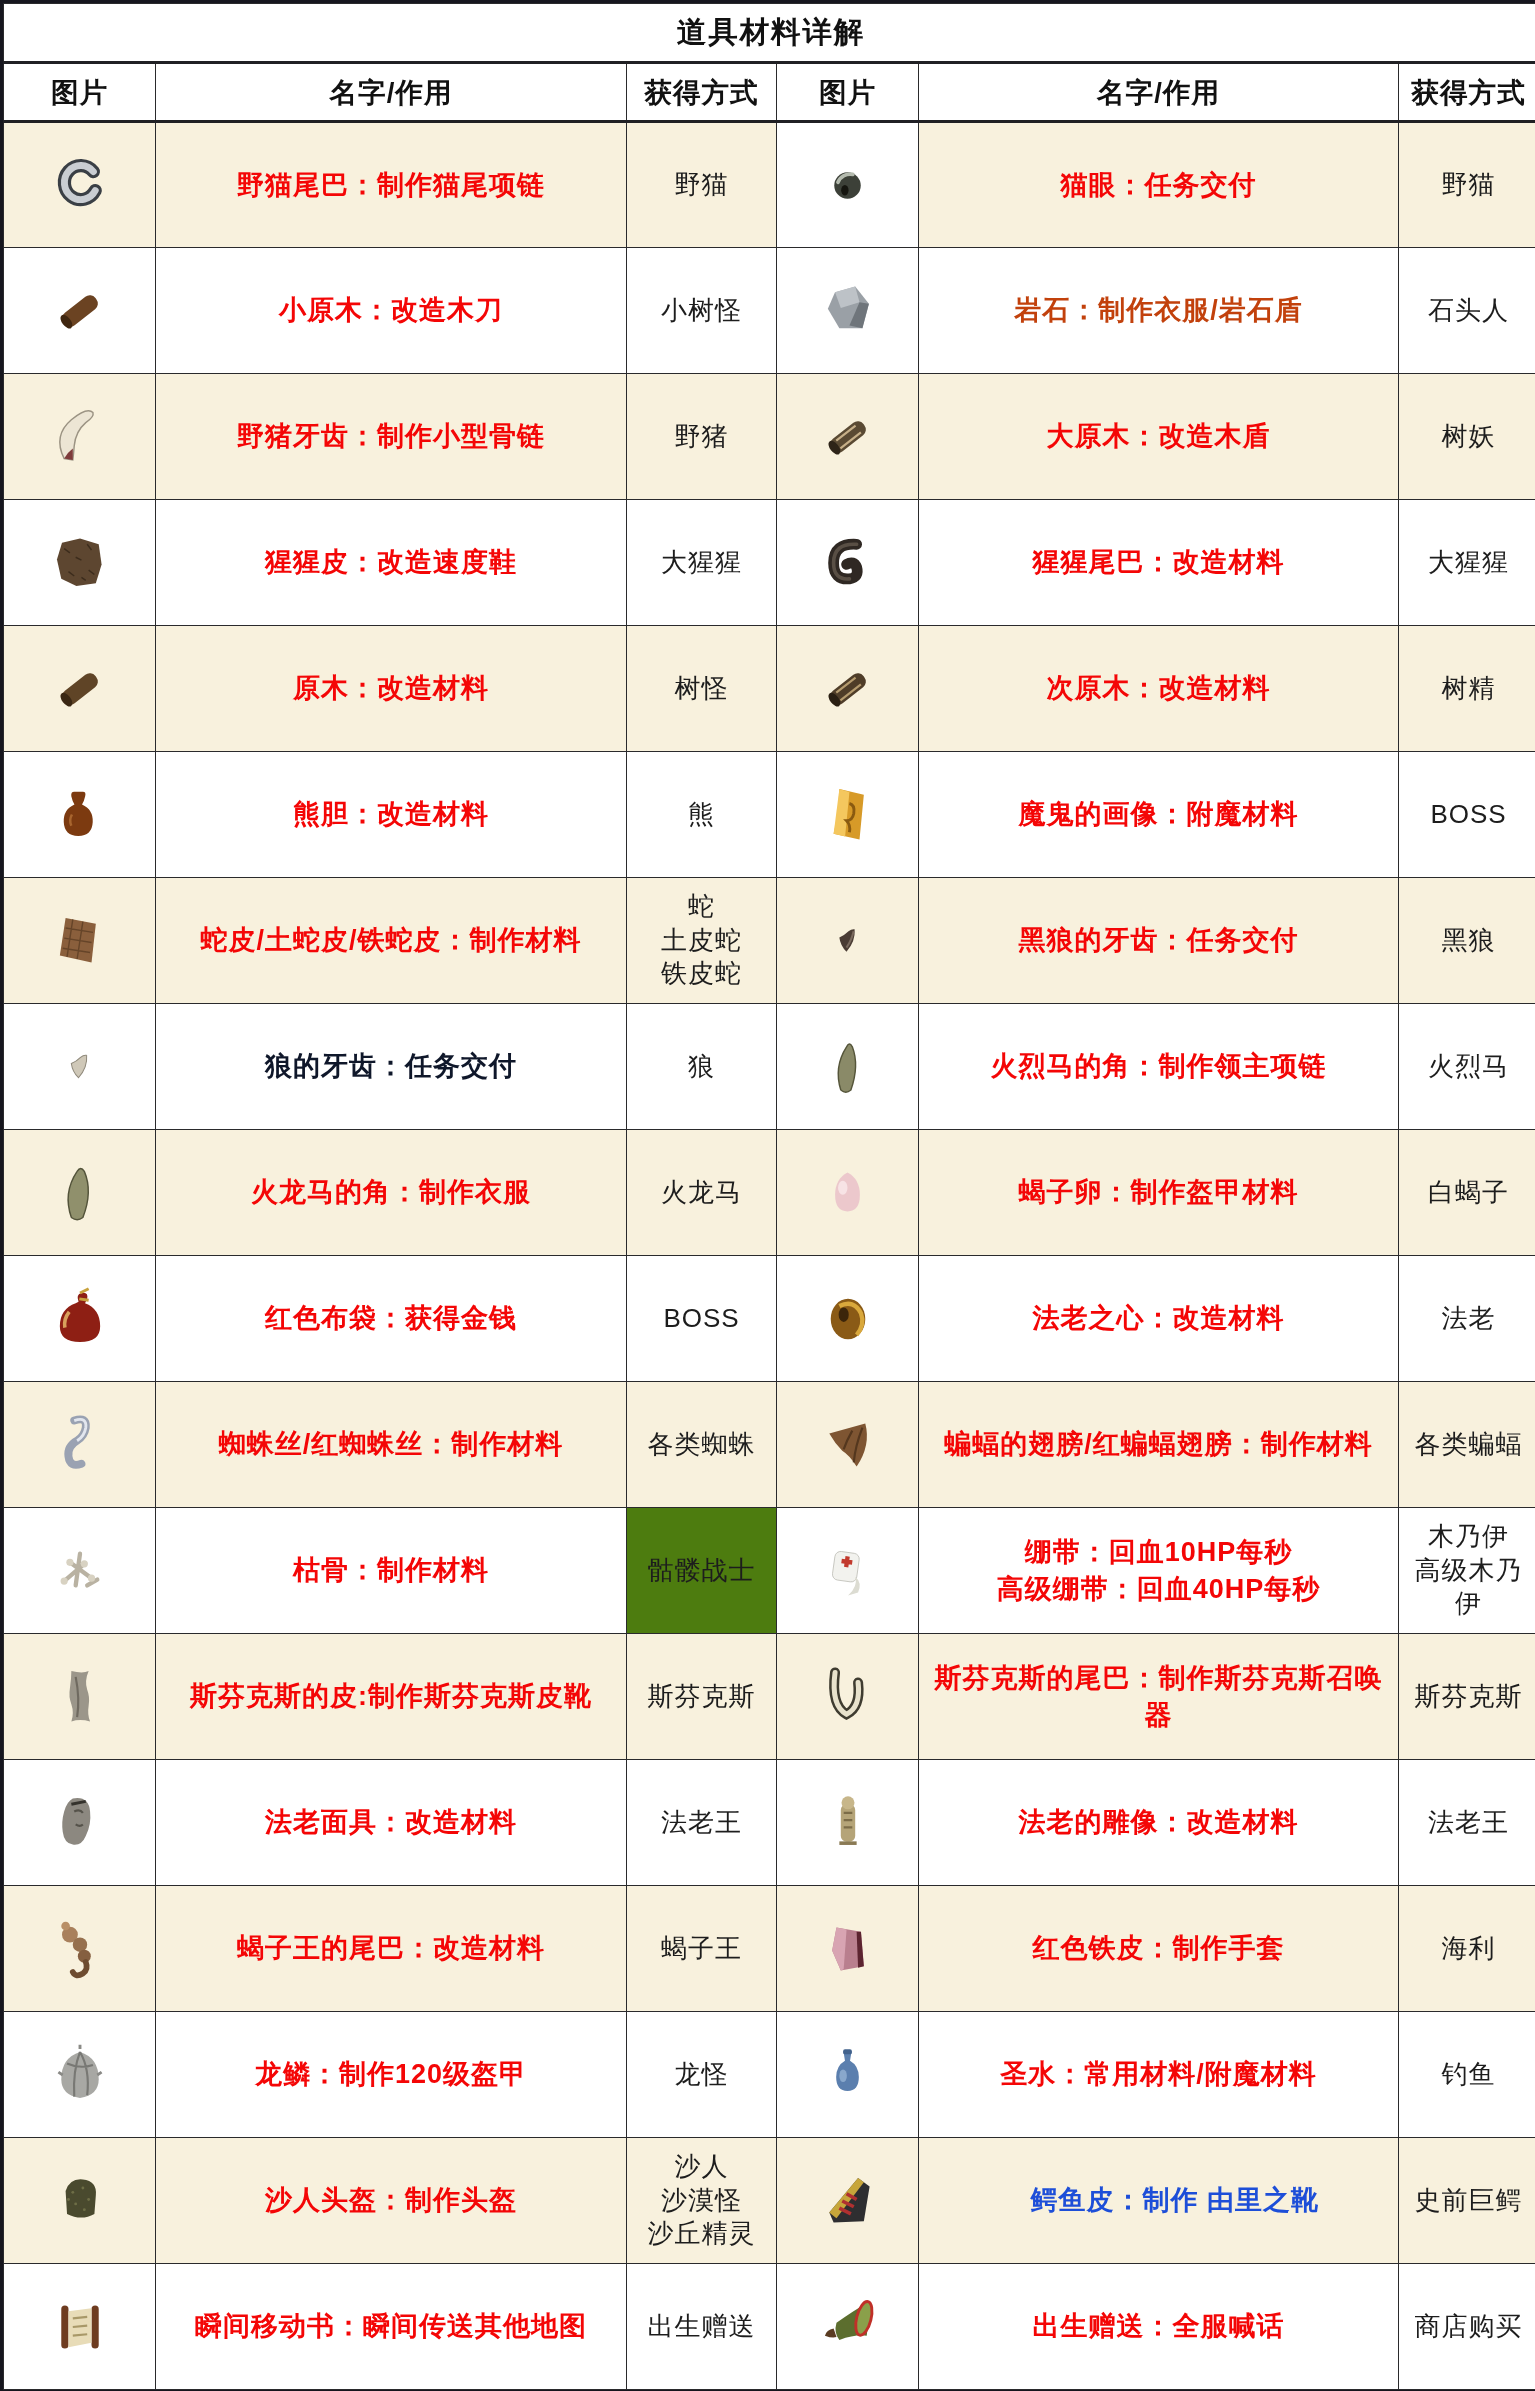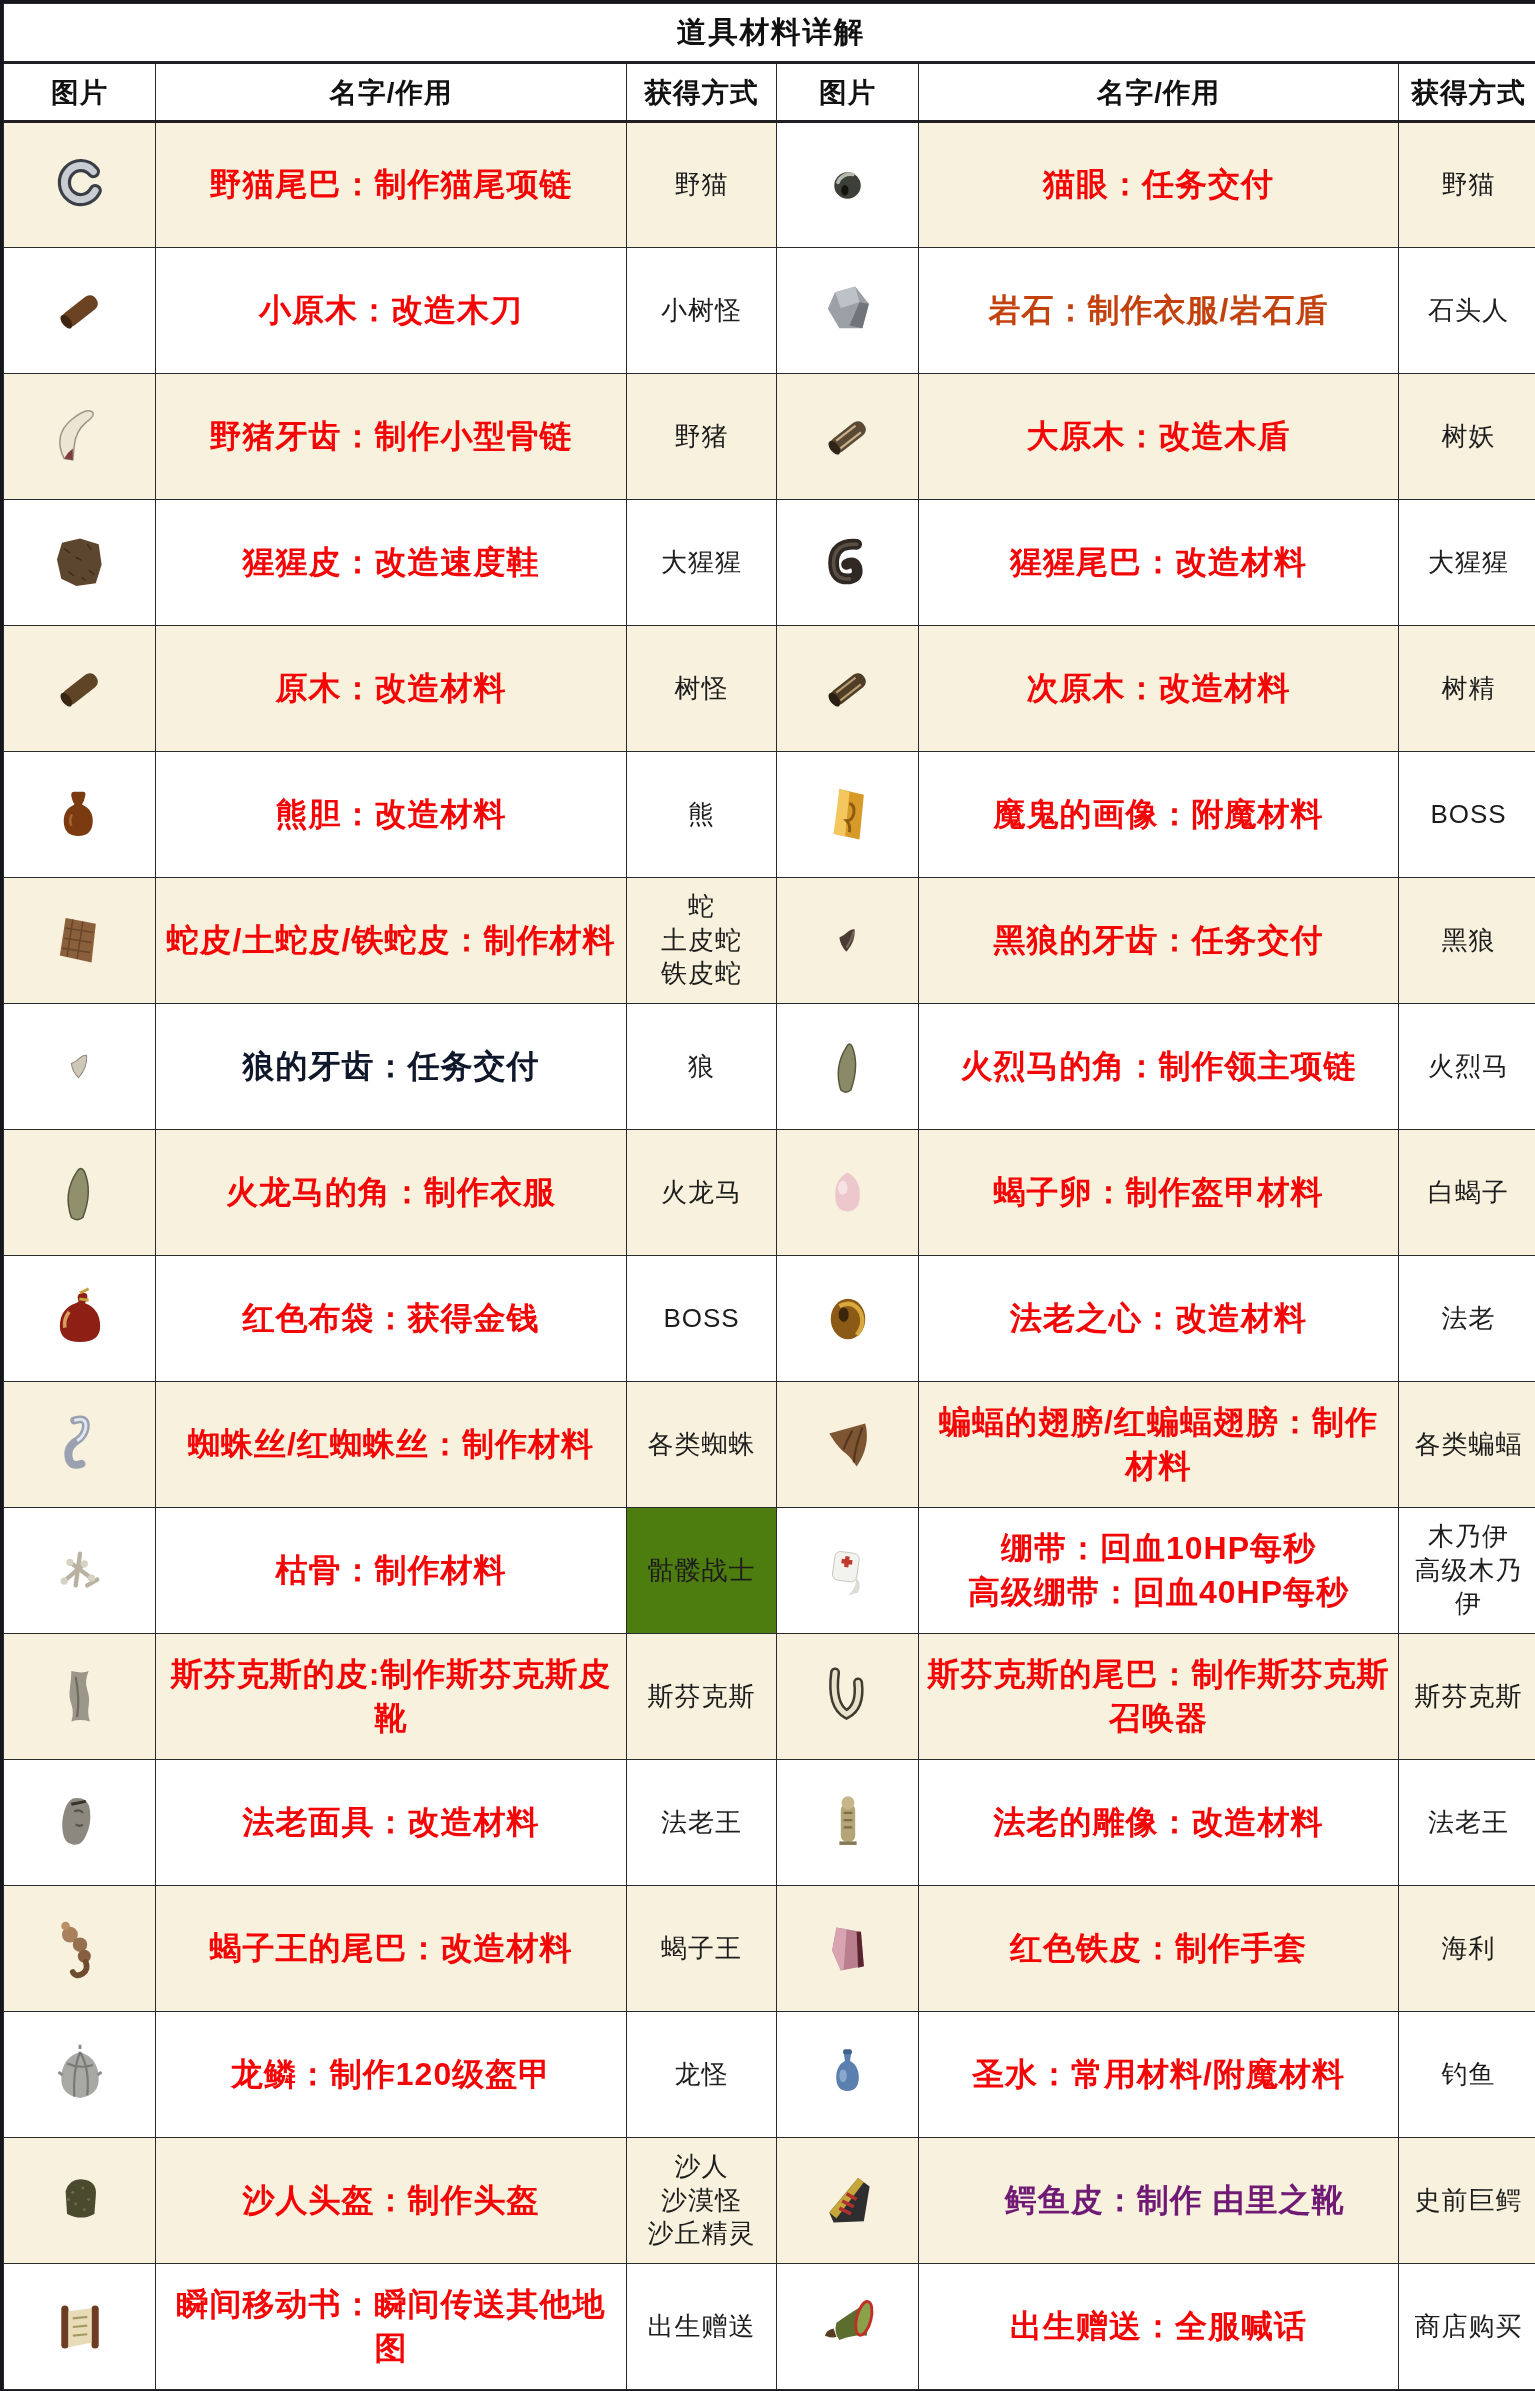--- a/index.html
+++ b/index.html
@@ -18,21 +18,21 @@
   tr.title-row td{
     height:59px;background:#ffffff;border-bottom:3.8px solid #202024;
     font-size:29.5px;font-weight:700;color:#111;letter-spacing:1.9px;
   }
   tr.head-row th{
     height:59px;background:#ffffff;border-bottom:3.8px solid #202024;
     font-size:27.6px;font-weight:700;color:#111;letter-spacing:1px;
   }
   tr.item-row{height:126px;}
   td.name-cell{
-    font-size:32px;font-weight:700;letter-spacing:1px;
+    font-size:27px;font-weight:700;letter-spacing:1px;
     white-space:pre-line;line-height:1.35;padding:0 5.7px;
   }
   td.src-cell{
     font-size:26px;color:#1d1d1d;letter-spacing:1px;
     white-space:pre-line;line-height:1.3;padding:0 3.8px;
   }
   td.icon-cell{padding:0;}
   .icn{display:block;margin:0 auto;}
 </style>
 </head>
@@ -339,21 +339,21 @@
           <td class="src-cell" style="background: rgb(248, 241, 221);">沙人
 沙漠怪
 沙丘精灵</td>
           <td class="icon-cell" style="background: rgb(248, 241, 221);"><span><svg class="icn" width="72" height="72" viewBox="0 0 100 100">
                 <polygon points="24,66 64,18 80,30 72,78 30,80" fill="#2e2e30"></polygon>
                 <polygon points="24,66 64,18 72,24 34,74" fill="#d8b43c" opacity=".9"></polygon>
                 <g stroke="#b03030" stroke-width="5">
                   <path d="M48 40 l14 8 M42 50 l16 8 M38 60 l16 8"></path>
                 </g>
               </svg></span></td>
-          <td class="name-cell" style="background: rgb(248, 241, 221); color: #701a75; padding-left: 38px;">鳄鱼皮：制作 由里之靴</td>
+          <td class="name-cell" style="background: rgb(248, 241, 221); color: #1d4ed8; padding-left: 38px;">鳄鱼皮：制作 由里之靴</td>
           <td class="src-cell" style="background: rgb(248, 241, 221);">史前巨鳄</td>
         </tr>
         <tr class="item-row">
           <td class="icon-cell" style="background: rgb(255, 255, 255);"><span><svg class="icn" width="72" height="72" viewBox="0 0 100 100">
                 <rect x="24" y="20" width="10" height="60" rx="5" fill="#6e3c20"></rect>
                 <rect x="66" y="20" width="10" height="60" rx="5" fill="#6e3c20"></rect>
                 <polygon points="34,28 66,24 66,72 34,78" fill="#e8dcb8"></polygon>
                 <path d="M40 38 l20 -2 M40 50 l20 -2 M40 62 l20 -2" stroke="#a89868" stroke-width="3"></path>
               </svg></span></td>
           <td class="name-cell" style="background: rgb(255, 255, 255); color: rgb(244, 6, 6);">瞬间移动书：瞬间传送其他地图</td>

